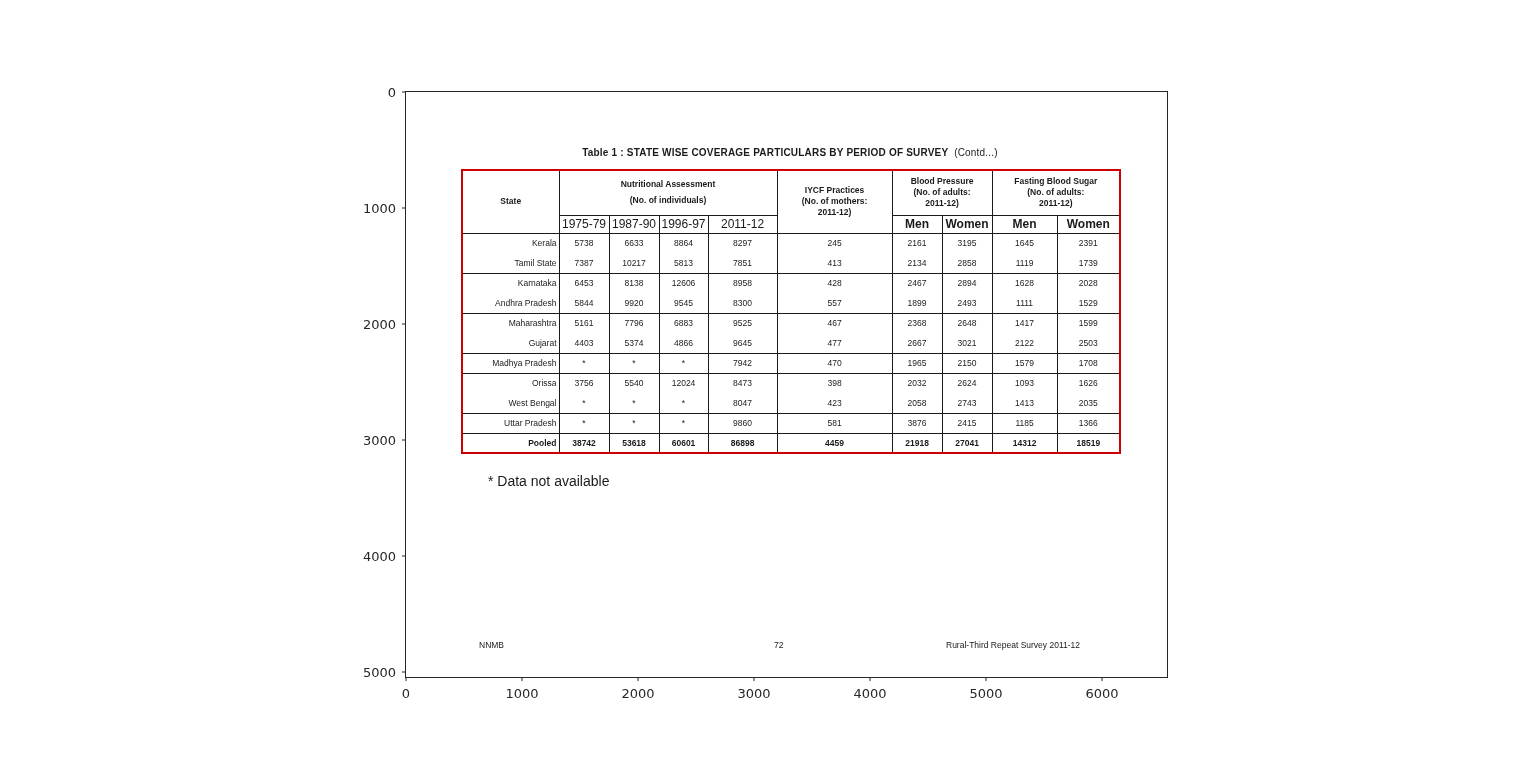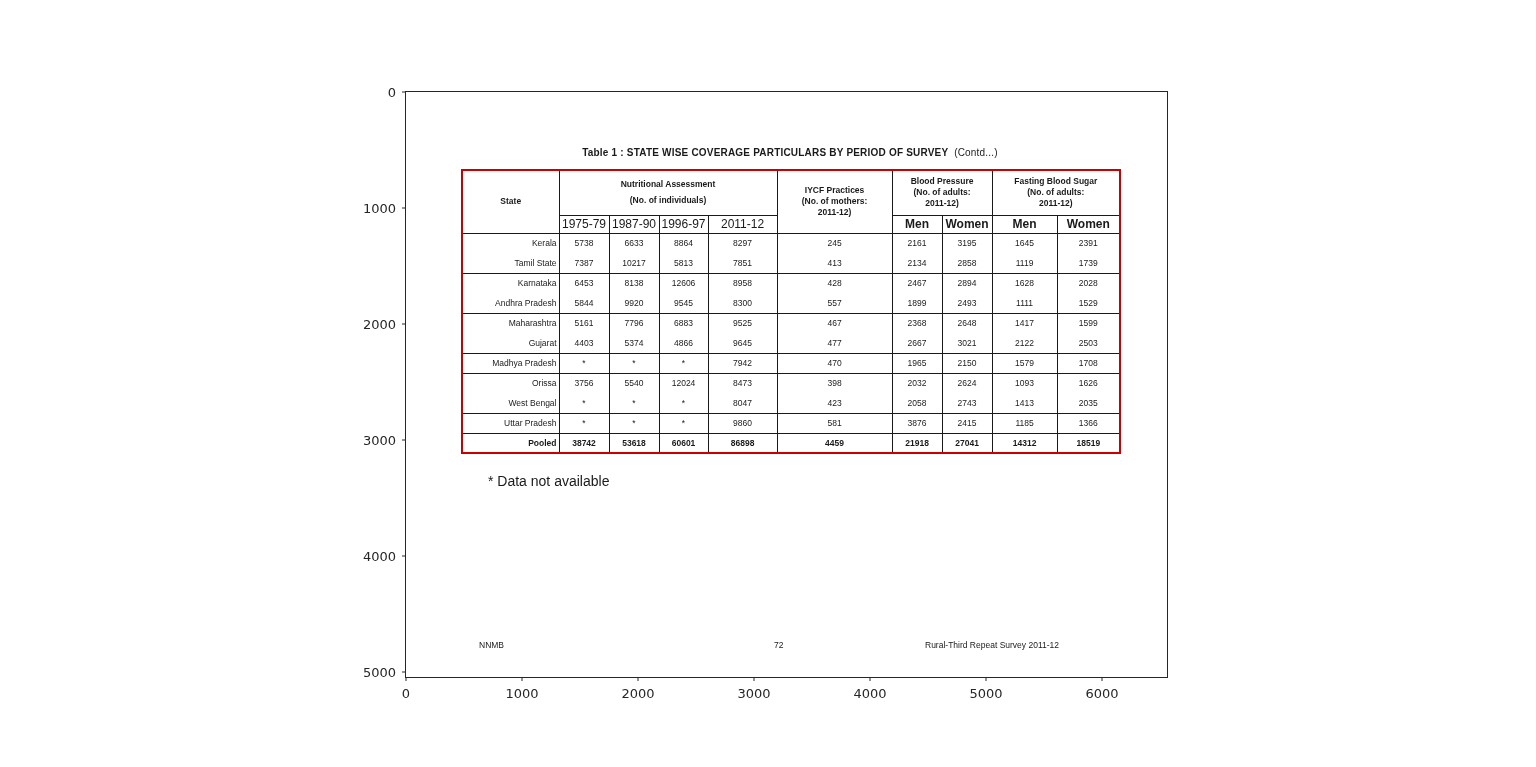--- a/index.html
+++ b/index.html
@@ -61,21 +61,21 @@
     height: 20px;
   }
   .coverage td.state-cell { text-align: right; padding-left: 11px; }
   .coverage tr.divider td { border-bottom: 1px solid #1a1a1a; }
   .coverage tr.bold td { font-weight: bold; }
 
   .footnote { position: absolute; left: 82px; top: 381px; font-size: 14px; }
   .doc-footer span { position: absolute; top: 548px; font-size: 8.5px; white-space: nowrap; }
   .footer-left   { left: 73px; }
   .footer-center { left: 368px; }
-  .footer-right  { left: 519px; }
+  .footer-right  { left: 540px; }
 </style>
 </head>
 <body>
 
 <div class="figure">
   <div class="axes">
 
     <div class="doc">
 
       <div class="doc-title">

